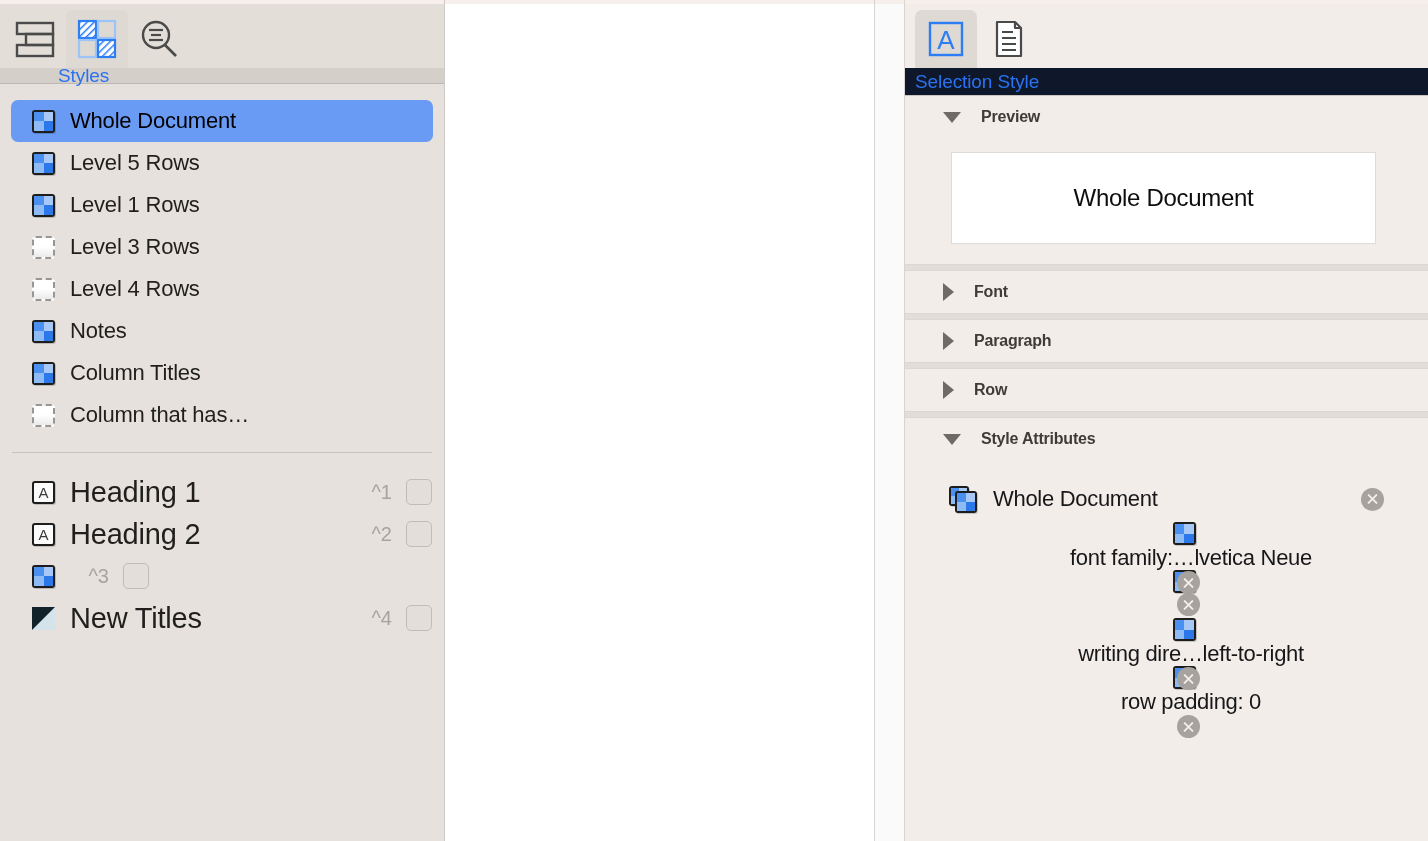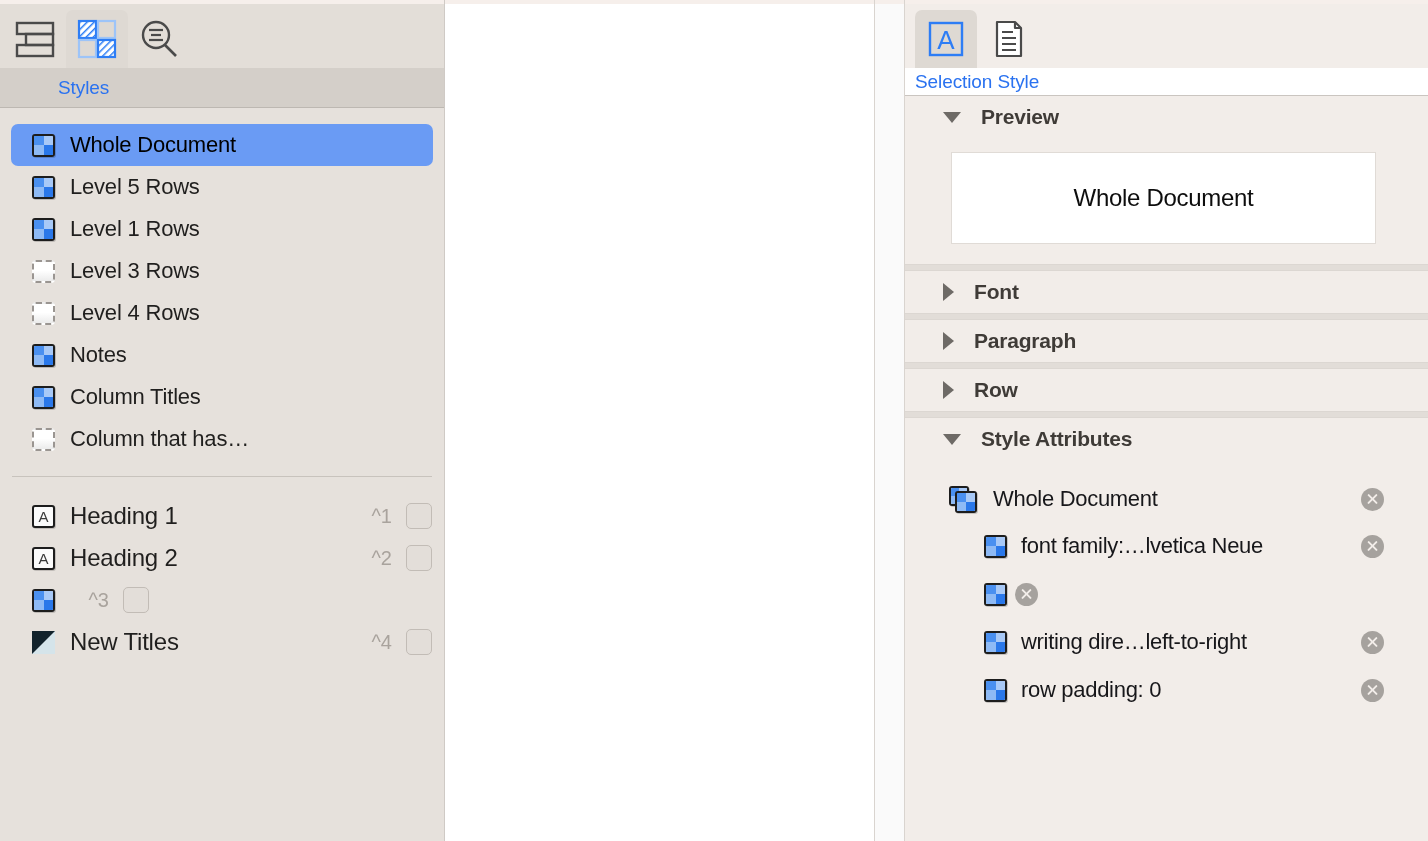--- a/index.html
+++ b/index.html
@@ -39,21 +39,21 @@
     content:"";position:absolute;left:0;right:0;top:0;height:4px;background:#f6efeb;
   }
   .tb-btn {
     width: 62px; height: 58px;
     display: flex; align-items: center; justify-content: center;
     border-radius: 7px 7px 0 0;
     cursor: default;
   }
   .tb-btn.active { background: #ded9d3; }
   .lp-tabbar {
-    height: 40px;
+    height: 16px;
     background: #d4cfc9;
     border-bottom: 1px solid #bdb8b2;
     display: flex; align-items: center;
     padding-left: 58px;
   }
   .lp-tabbar .tab-label {
     color: #2a72f0;
     font-size: 19px;
     letter-spacing: -0.1px;
   }
@@ -128,21 +128,21 @@
     margin: 16px 12px 0 12px;
   }
   .shortcut-list { padding: 18px 12px 0 11px; }
   .sc-row {
     display: flex; align-items: center;
     height: 42px;
     padding-left: 21px;
   }
   .sc-row .sc-label {
     margin-left: 15px;
-    font-size: 24px;
+    font-size: 29px;
     color: #201f1e;
     letter-spacing: -0.2px;
     flex: 1;
     white-space: nowrap;
   }
   .sc-key {
     font-size: 20px;
     color: #a9a39d;
     width: 54px;
     text-align: right;
@@ -190,21 +190,21 @@
   }
   .rp-toolbar {
     height: 68px;
     background: #f2ede9;
     display: flex;
     align-items: flex-end;
     padding-left: 10px;
   }
   .rp-tabbar {
     height: 28px;
-    background: #ffffff;
+    background: #0f172a;
     display: flex; align-items: center;
     padding-left: 10px;
     border-bottom: 1px solid #cac5c0;
   }
   .rp-tabbar .tab-label {
     color: #2a72f0;
     font-size: 19px;
     letter-spacing: -0.1px;
   }
   .rp-body { flex: 1; overflow: hidden; }
@@ -223,21 +223,21 @@
     border-left: 9px solid transparent;
     border-right: 9px solid transparent;
     border-top: 11px solid #6e6a66;
   }
   .tri.right {
     border-top: 9px solid transparent;
     border-bottom: 9px solid transparent;
     border-left: 11px solid #6e6a66;
   }
   .sec-title {
-    font-size: 21px;
+    font-size: 16px;
     font-weight: bold;
     color: #3f3b37;
     letter-spacing: -0.2px;
   }
   .sec-sep {
     height: 7px;
     background: #e2ddd8;
     border-top: 1px solid #dcd7d2;
     border-bottom: 1px solid #dcd7d2;
   }
@@ -271,20 +271,21 @@
     font-size: 22px;
     color: #17171a;
     letter-spacing: -0.3px;
     flex: 1;
   }
   .attr-row {
     display: flex; align-items: center;
     height: 48px;
     padding-left: 79px;
     padding-right: 44px;
+    flex-direction: column;
   }
   .attr-row .ar-label {
     margin-left: 14px;
     font-size: 22px;
     color: #17171a;
     letter-spacing: -0.3px;
     flex: 1;
     white-space: nowrap;
   }
   .xbtn {

